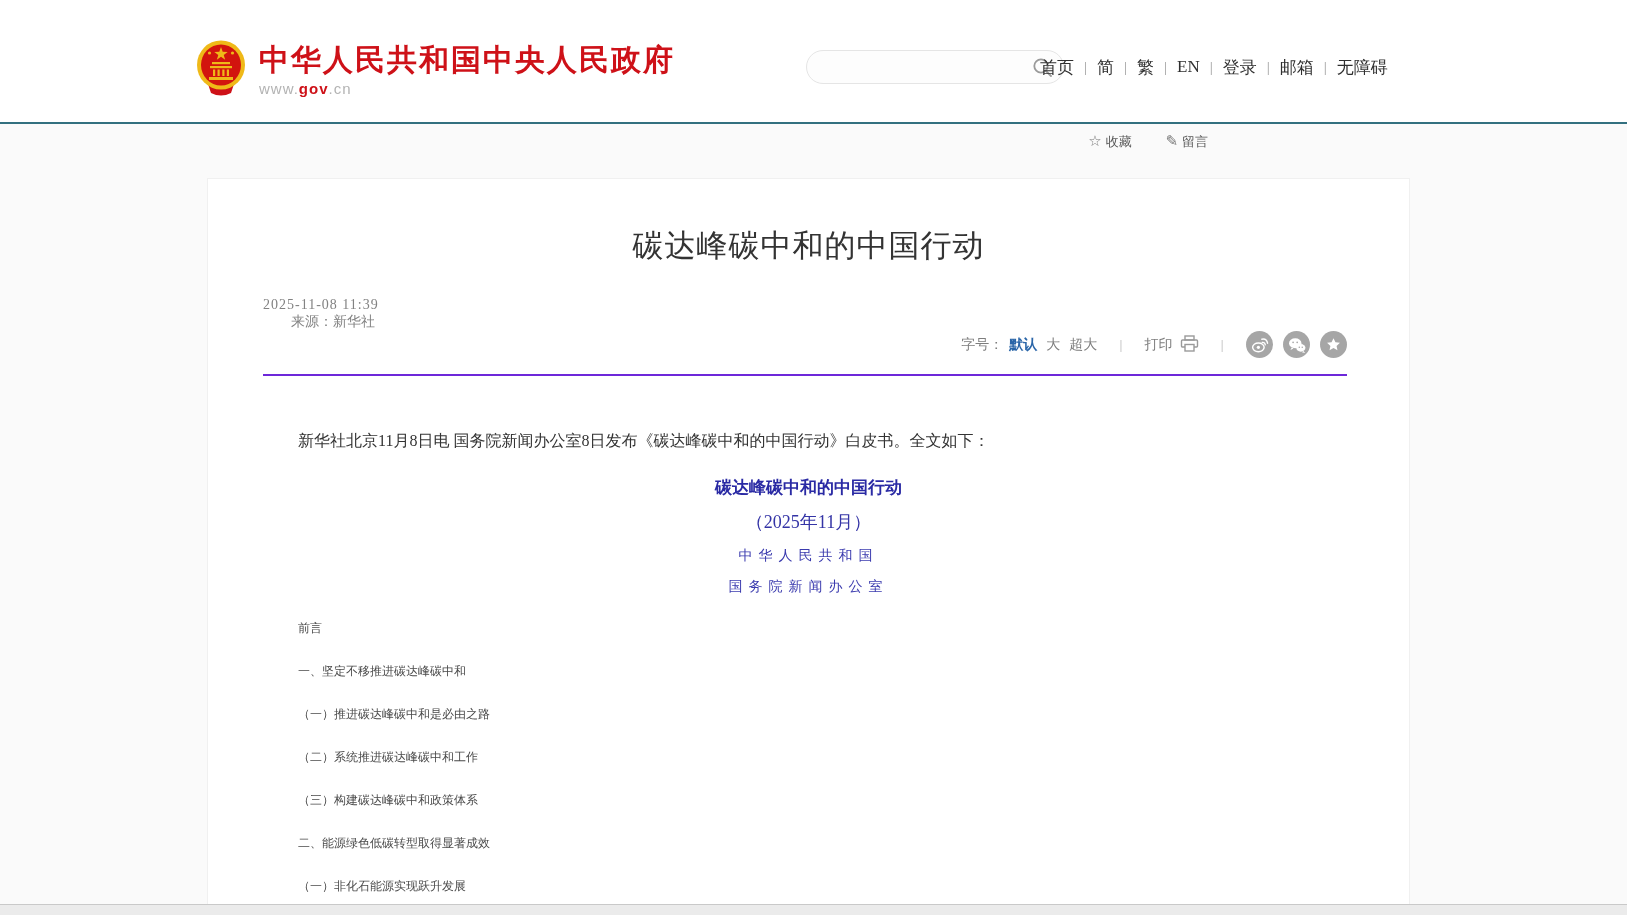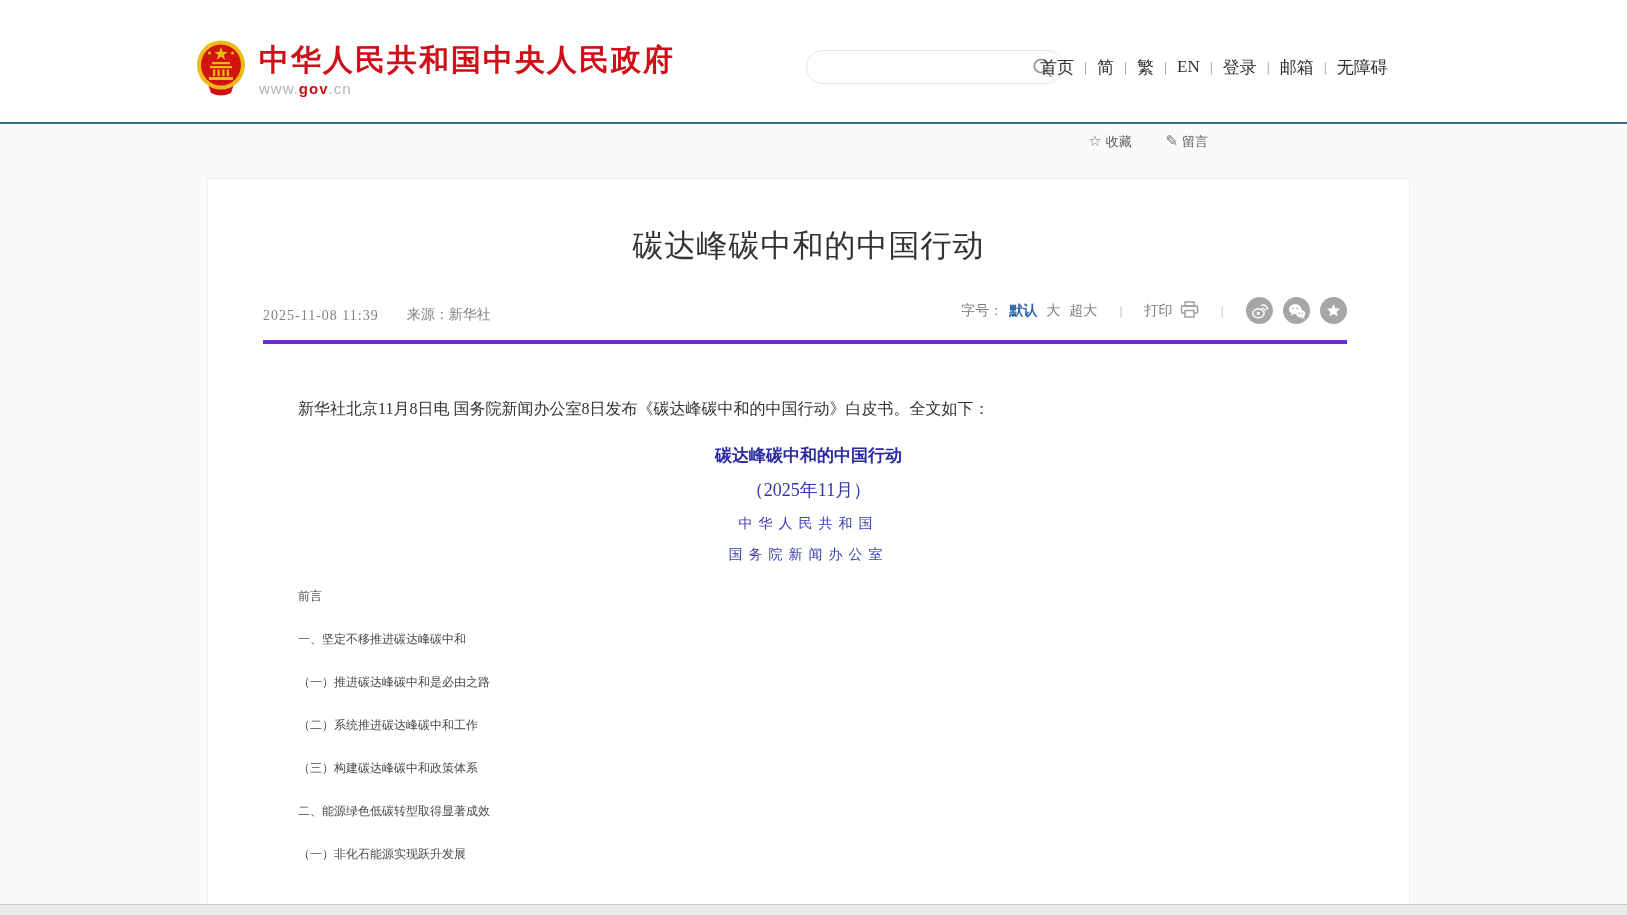--- a/index.html
+++ b/index.html
@@ -26,21 +26,21 @@
   
   .actions { position:absolute; top:132px; left:0; width:1208px; text-align:right; font-size:13px; color:#595959; z-index:4; }
   .actions .act { margin-left:30px; cursor:pointer; }
   .actions .glyph { font-size:15px; color:#7a7a7a; margin-right:4px; }
 
   
   .card { position:absolute; left:207px; top:178px; width:1203px; height:737px; background:#ffffff; border:1px solid #f0f0f0; border-bottom:none; z-index:2; }
 
   .article-title { margin-top:46px; text-align:center; font-size:31px; font-weight:400; color:#333333; letter-spacing:1px; }
 
-  .meta { display:flex; align-items:flex-end; margin:30px 62px 0 55px; padding-bottom:16px; border-bottom:4px solid #6d28d9; font-size:14px; color:#828282; }
+  .meta { display:flex; align-items:flex-start; margin:30px 62px 0 55px; padding-bottom:16px; border-bottom:2px solid #6d28d9; font-size:14px; color:#828282;flex-direction:column; }
   .meta .date { font-family:"Liberation Serif","DejaVu Serif",serif; letter-spacing:1px; }
   .meta .src { margin-left:28px; font-family:"Liberation Serif","DejaVu Serif",serif; }
   .meta-right { margin-left:auto; display:flex; align-items:center; }
   .meta-right .lbl { color:#7d7d7d; }
   .fs-default { color:#2a65a8; font-weight:bold; margin-left:6px; cursor:pointer; }
   .fs-opt { color:#7d7d7d; margin-left:9px; cursor:pointer; }
   .vsep { color:#cfcfcf; margin:0 22px; font-size:13px; }
   .print { display:flex; align-items:center; color:#7d7d7d; cursor:pointer; }
   .print svg { margin-left:7px; }
   .share-group { display:flex; align-items:center; gap:10px; }

